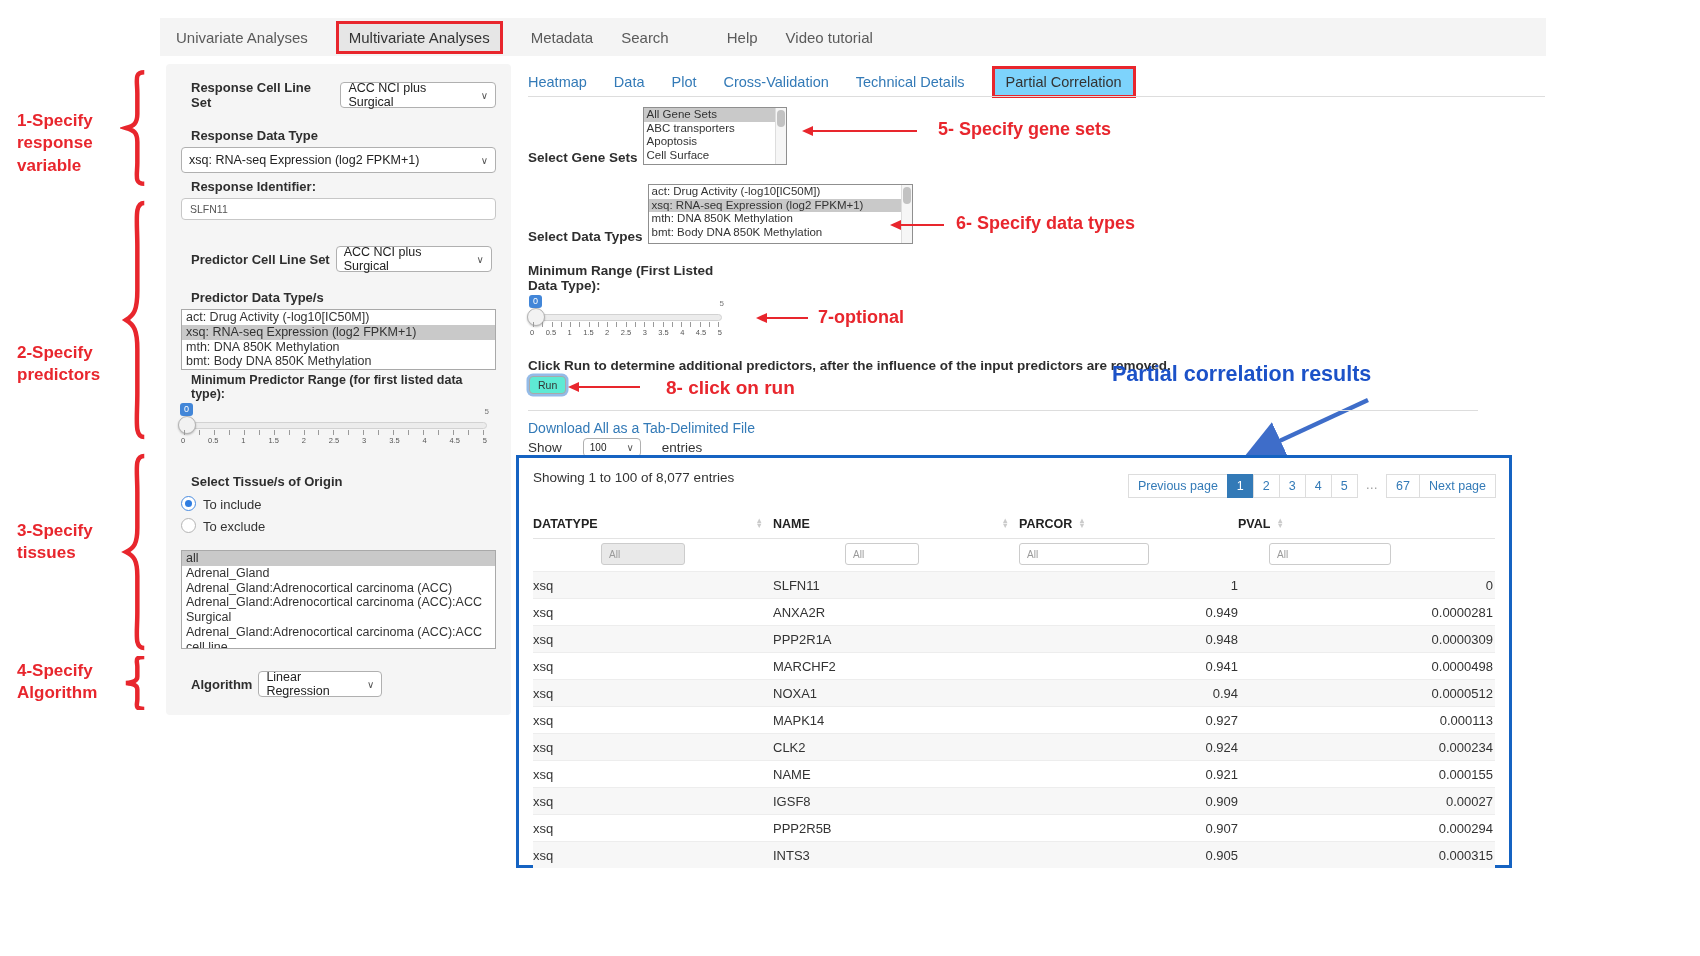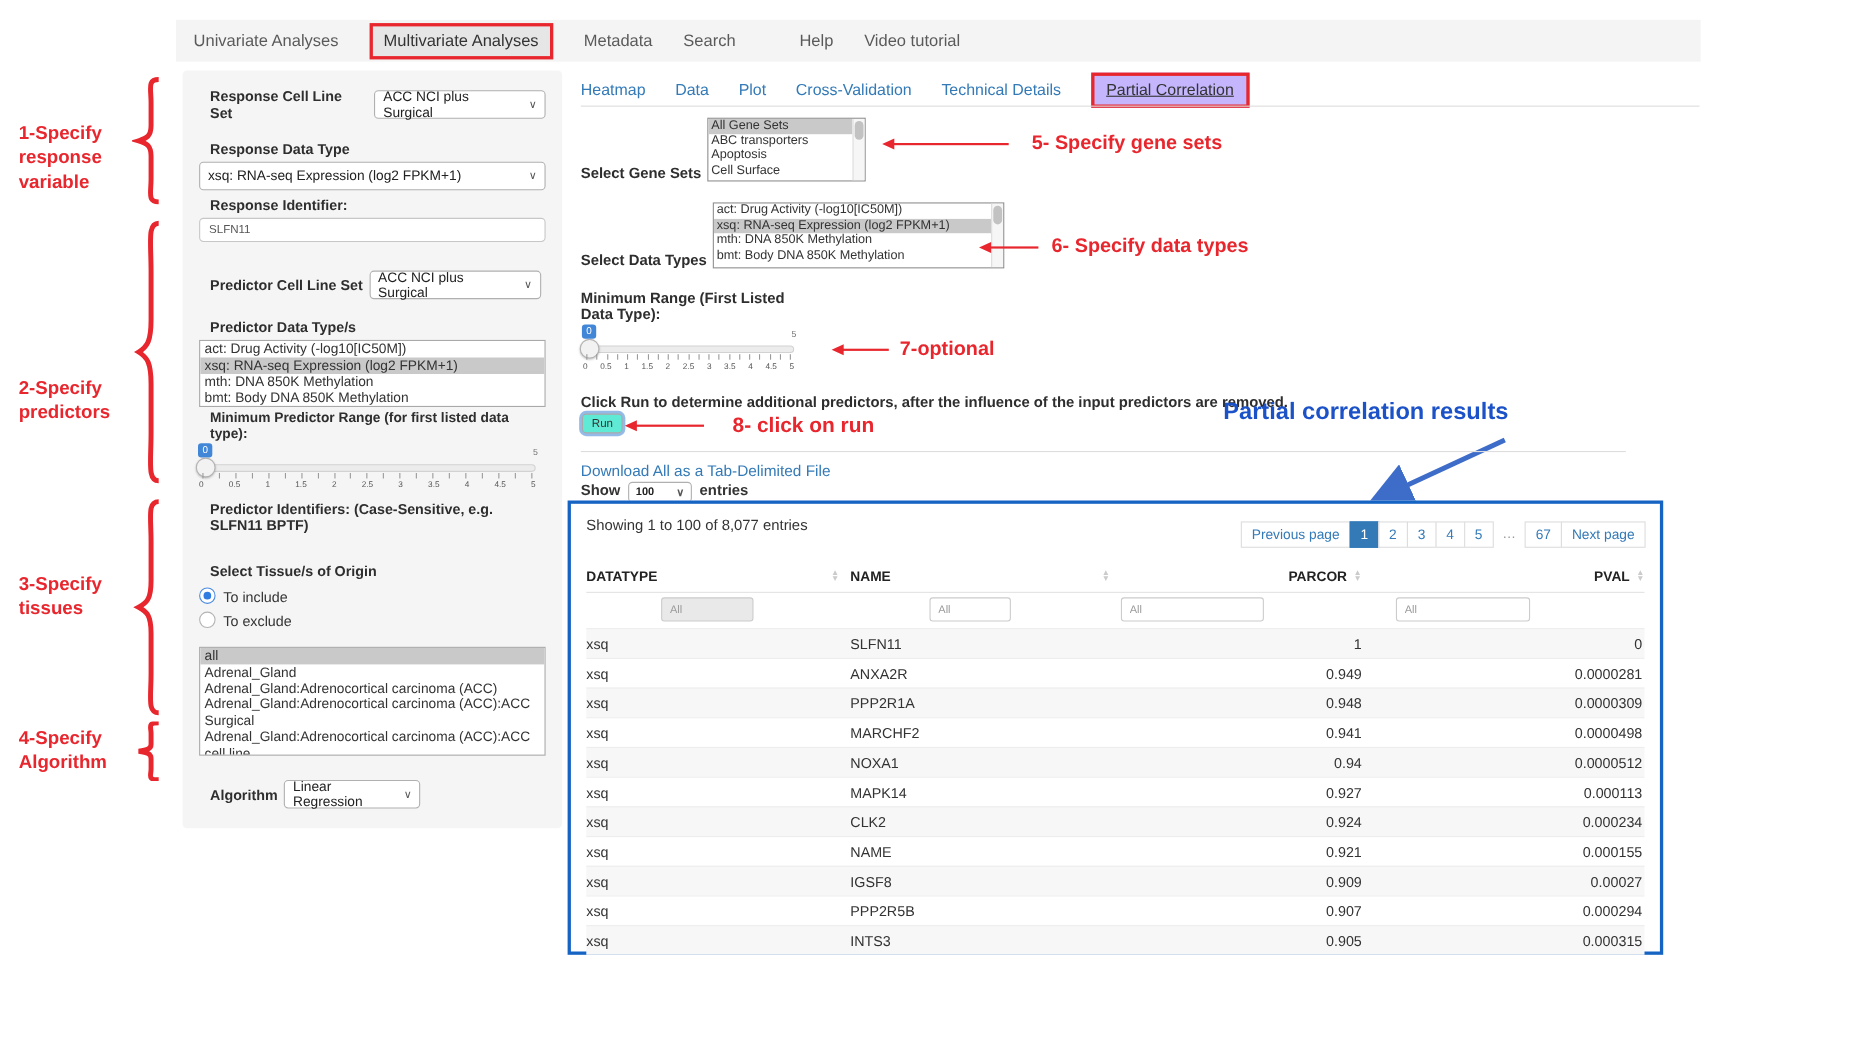--- a/index.html
+++ b/index.html
@@ -52,51 +52,51 @@
   :root{--red:#e8262d;--blue:#1c52c8;--link:#337ab7;}
   .red-label{position:absolute;color:var(--red);font-weight:bold;font-size:17px;line-height:1.32;}
   .brace{position:absolute;width:26px;}
   .red-arrow{position:absolute;height:0;border-top:2.5px solid var(--red);}
   .red-arrow::before{content:"";position:absolute;left:-10px;top:-6.5px;width:0;height:0;
     border-top:5px solid transparent;border-bottom:5px solid transparent;border-right:11px solid var(--red);}
 
   
   .tabs{position:absolute;left:528px;top:66px;display:flex;align-items:center;font-size:14.5px;color:var(--link);}
   .tabs .tab{margin-right:27px;white-space:nowrap;}
-  .red-frame2{border:3px solid var(--red);padding:5px 11px;color:#333;background:#c4b5fd;margin-right:0;text-decoration:underline;}
+  .red-frame2{border:3px solid var(--red);padding:5px 11px;color:#333;background:#7dd3fc;margin-right:0;}
   .hr{position:absolute;height:1px;background:#ddd;}
 
   .lb-row{position:absolute;display:flex;align-items:flex-end;gap:5px;}
   .mlist{background:#fff;border:1px solid #8f8f8f;font-size:11.5px;line-height:1.18;color:#333;
     overflow:hidden;position:relative;}
   .mlist .opt{padding:0 3px;white-space:nowrap;}
   .mlist .opt.selhl{background:#c9c9c9;}
   .sbar{position:absolute;right:0;top:0;bottom:0;width:10px;background:#f6f6f6;border-left:1px solid #ddd;}
   .sbar .thumb{position:absolute;right:1px;top:2px;width:8px;height:17px;background:#c2c2c2;border-radius:4px;}
 
   .bold13{font-weight:bold;font-size:13.5px;color:#2e2e2e;}
   .run-btn{position:absolute;background:#5eead4;border:1px solid #a9a9a9;border-radius:4px;
     font-size:10.5px;color:#333;padding:2px 8px;box-shadow:0 0 0 2.5px rgba(90,150,220,.65);}
   .blue-title{position:absolute;color:var(--blue);font-weight:bold;font-size:21.5px;}
   .link{position:absolute;color:var(--link);font-size:14px;}
-  .show-row{position:absolute;display:flex;gap:7px;font-size:13.5px;color:#333;font-weight:bold;}
+  .show-row{position:absolute;display:flex;align-items:center;gap:21px;font-size:13.5px;color:#333;}
 
   
   .bluebox{position:absolute;left:516px;top:455px;width:996px;height:413px;border:3px solid #1563c2;
     background:#fff;box-sizing:border-box;}
   .info{position:absolute;left:14px;top:12px;font-size:13.5px;color:#333;}
   .pagination{position:absolute;right:13px;top:16px;display:flex;font-size:12.5px;}
   .pg{border:1px solid #ddd;color:var(--link);padding:4px 9px;margin-left:-1px;background:#fff;white-space:nowrap;}
   .pg.active{background:#337ab7;border-color:#337ab7;color:#fff;}
   .pg.ellipsis{border:none;color:#999;background:transparent;}
   .tbl{position:absolute;left:14px;top:52px;width:962px;}
   .thead{display:grid;grid-template-columns:240px 246px 219px 1fr;align-items:center;height:28px;
     font-size:12.5px;font-weight:bold;color:#222;border-bottom:1px solid #e3e3e3;}
   .th{display:flex;align-items:center;}
-  .th.right{justify-content:flex-end;}
+  .th.right{justify-content:flex-start;}
   .th.spread{justify-content:space-between;padding-right:10px;}
   .sort{display:inline-flex;flex-direction:column;margin-left:6px;color:#cbcbcb;font-size:7.5px;line-height:4.6px;font-weight:normal;}
   .filters{position:relative;height:32px;}
   .flt{position:absolute;top:4px;height:22px;border:1px solid #ccc;border-radius:3px;background:#fff;
     font-size:10px;color:#666;padding:0 7px;box-sizing:border-box;font-family:"Liberation Sans",sans-serif;}
   .flt::placeholder{color:#9a9a9a;}
   .flt.gray{background:#e9e9e9;}
   .trow{display:grid;grid-template-columns:240px 246px 219px 1fr;height:26px;align-items:center;
     font-size:13px;color:#333;border-top:1px solid #ededed;}
   .trow:nth-child(odd){background:#f7f7f7;}
@@ -221,21 +221,20 @@
           <span>2</span>
           <span>2.5</span>
           <span>3</span>
           <span>3.5</span>
           <span>4</span>
           <span>4.5</span>
           <span>5</span>
         </div>
     </div>
 
-    <div class="flabel" style="margin-top:8px;width:300px;">Predictor Identifiers: (Case-Sensitive, e.g. SLFN11 BPTF)</div>
 
     <div class="flabel" style="margin-top:27px;">Select Tissue/s of Origin</div>
     <div style="margin-top:7px;font-size:13px;">
       <span class="radio on"></span><span>To include</span>
     </div>
     <div style="margin-top:6px;font-size:13px;">
       <span class="radio"></span><span>To exclude</span>
     </div>
 
     <div class="listbox wrap" id="tissue-list" style="margin-top:16px;height:97px;">

